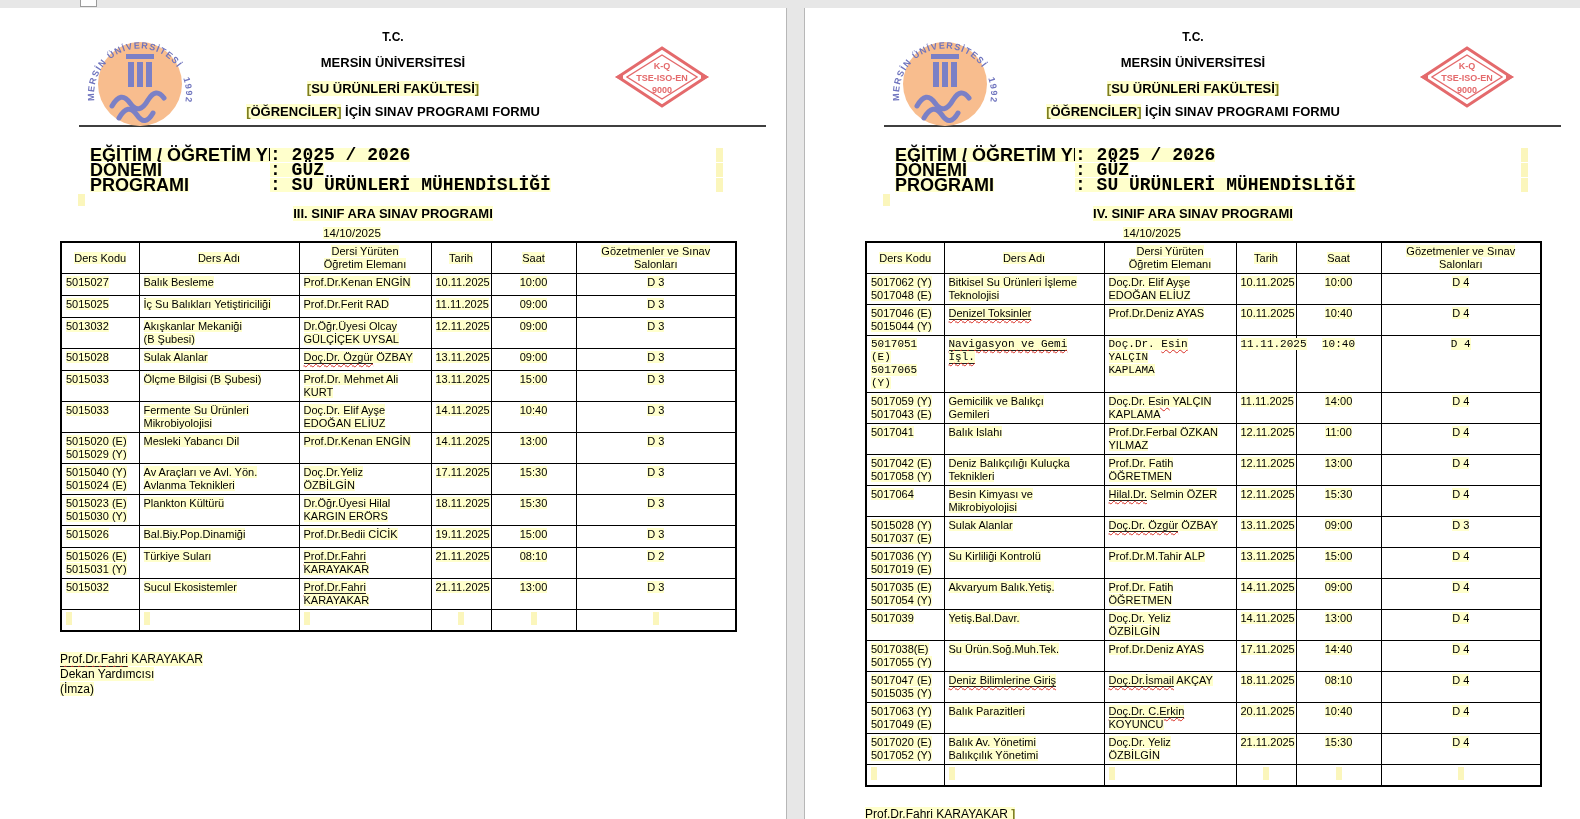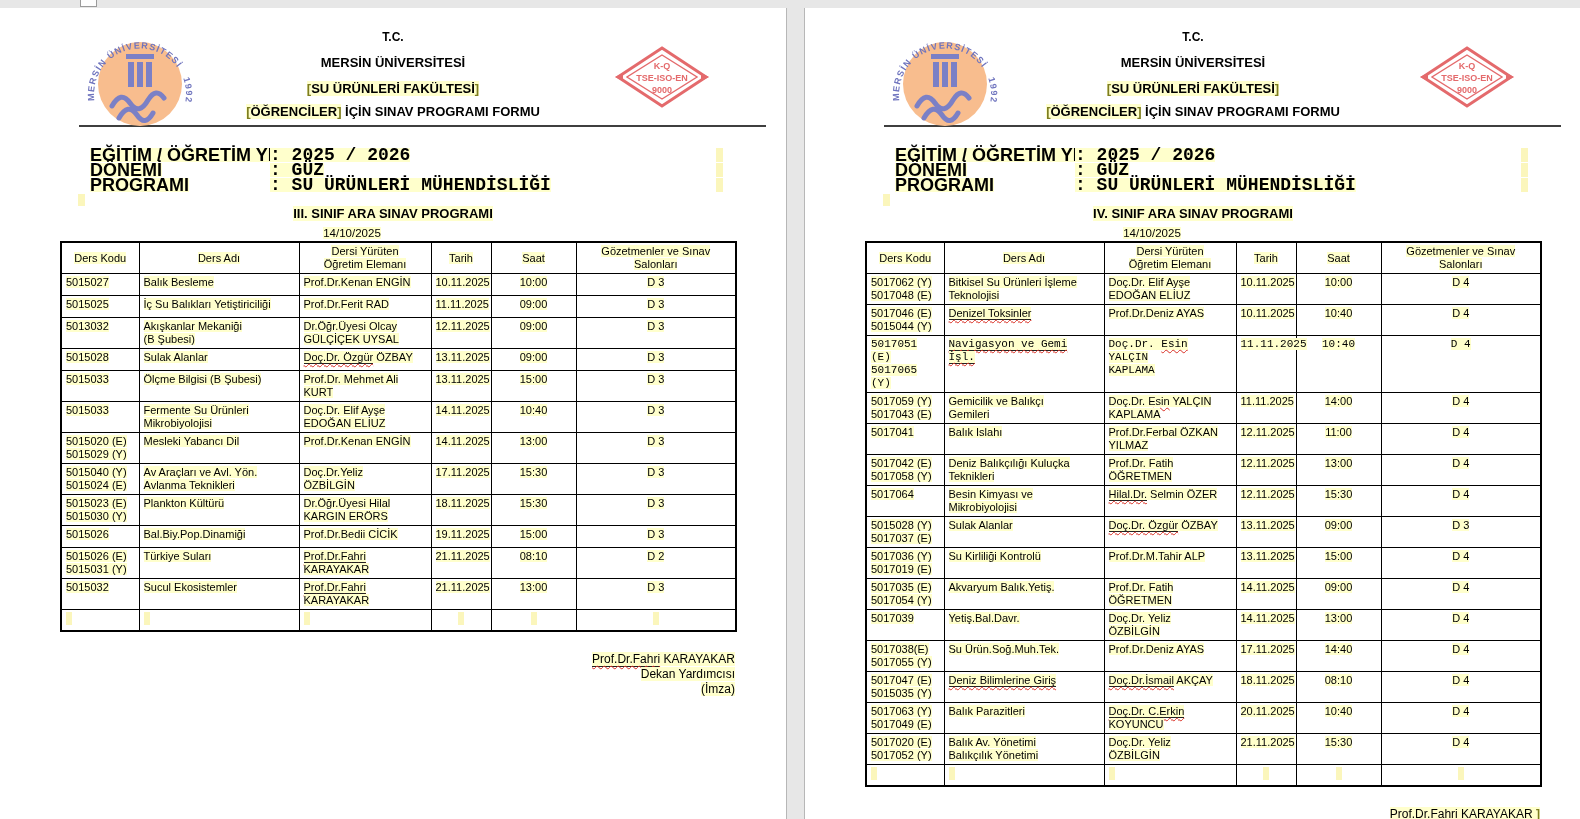--- a/index.html
+++ b/index.html
@@ -30,21 +30,21 @@
   .date-note{text-align:center;margin:6px 82px 2px 0;font-size:11.5px;}
   table.t{table-layout:fixed;width:675px;margin:2px 0 0 60px;border-collapse:collapse;border:2px solid #000;}
   table.t th{border:1px solid #000;font-weight:normal;text-align:center;font-size:11px;line-height:13px;padding:2px;height:26px;vertical-align:middle;}
   table.t td{border:1px solid #000;font-size:11px;line-height:13px;padding:2px 4px;vertical-align:top;}
   td.c-course,td.c-instr{vertical-align:middle;}
   td.c-date,td.c-time,td.c-room{text-align:center;padding:2px 1px;}
   .u{border-bottom:1px solid #222;}
   .sp{text-decoration:underline;text-decoration-style:wavy;text-decoration-color:#d93025;
       text-decoration-thickness:1px;text-underline-offset:2px;text-decoration-skip-ink:none;}
   .mark{display:inline-block;width:6px;height:13px;background:#FBF6BC;}
-  .sig{width:675px;margin:20px 0 0 60px;text-align:right;font-size:12px;line-height:15px;}
+  .sig{width:675px;margin:20px 0 0 60px;text-align:left;font-size:12px;line-height:15px;}
 </style>
 </head>
 <body>
 
 <div class="page-icon"></div>
 
 <div class="page page-left">
   <div class="hdr">
     <svg class="seal" width="112" height="112" viewBox="0 0 112 112">
       <circle cx="56" cy="58" r="42" fill="#F8BD8E"></circle>

